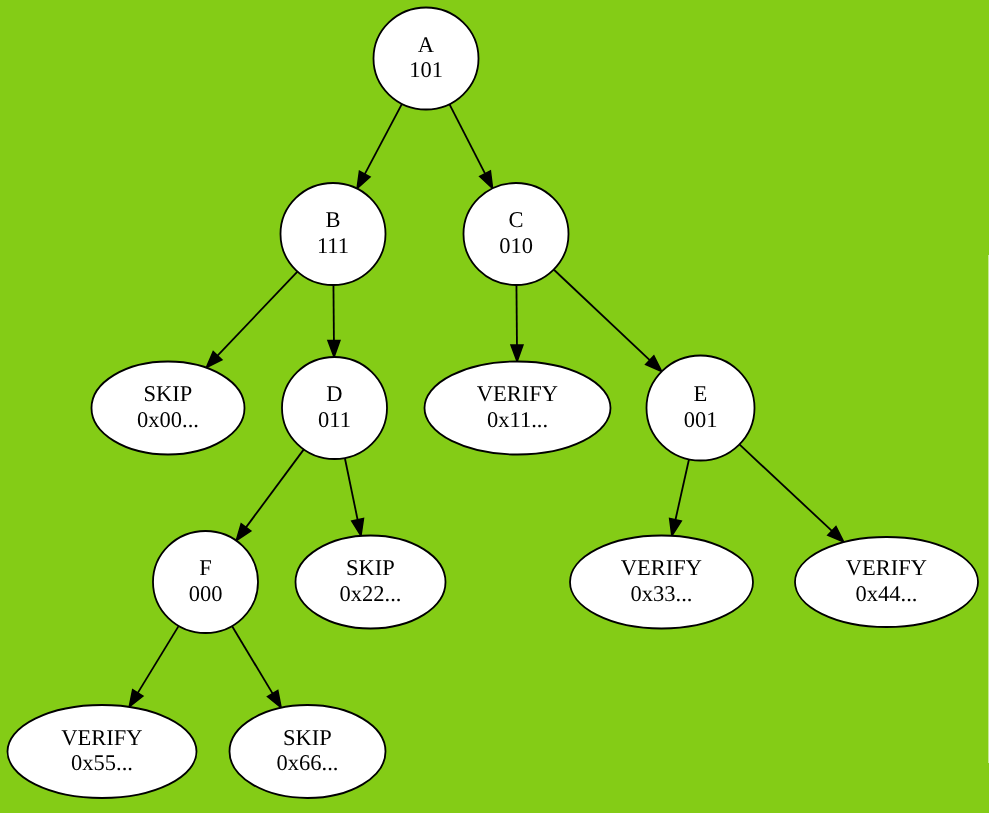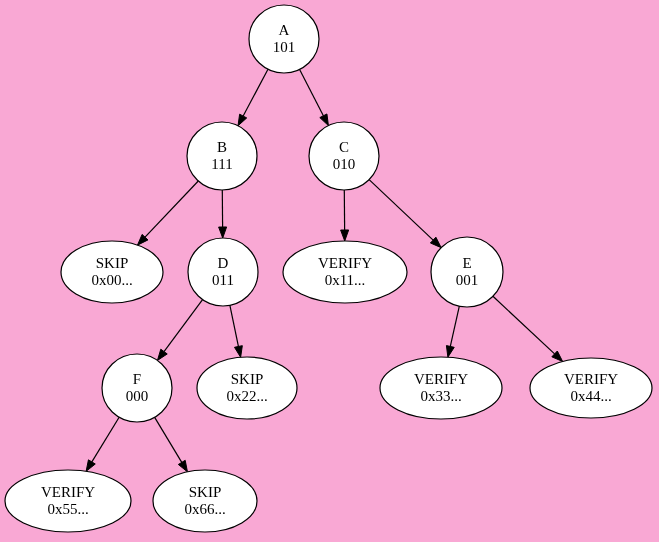--- a/index.html
+++ b/index.html
@@ -3,21 +3,21 @@
 <meta charset="utf-8">
 <style>
   html, body {
     margin: 0;
     padding: 0;
     background: #ffffff;
   }
   .canvas-wrap {
     width: 659px;
     height: 542px;
-    background: #f9a8d4;
+    background: #84cc16;
     position: relative;
     overflow: hidden;
   }
   svg text {
     font-family: "Liberation Serif", "DejaVu Serif", serif;
     font-size: 15px;
     fill: #000000;
   }
 </style>
 </head>

